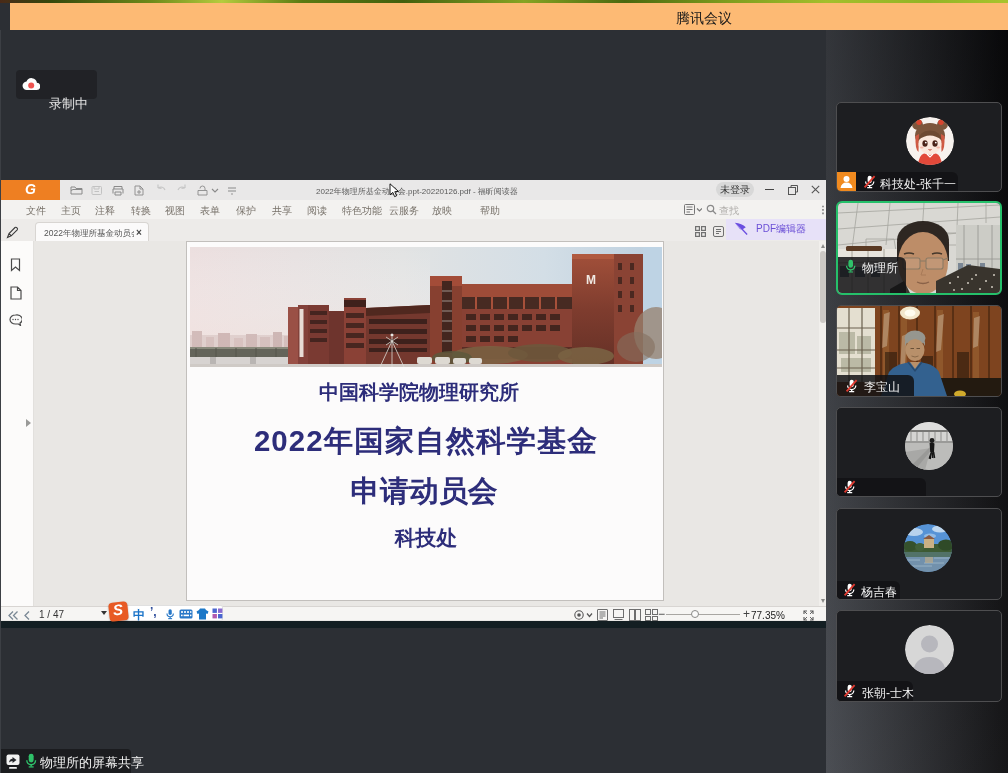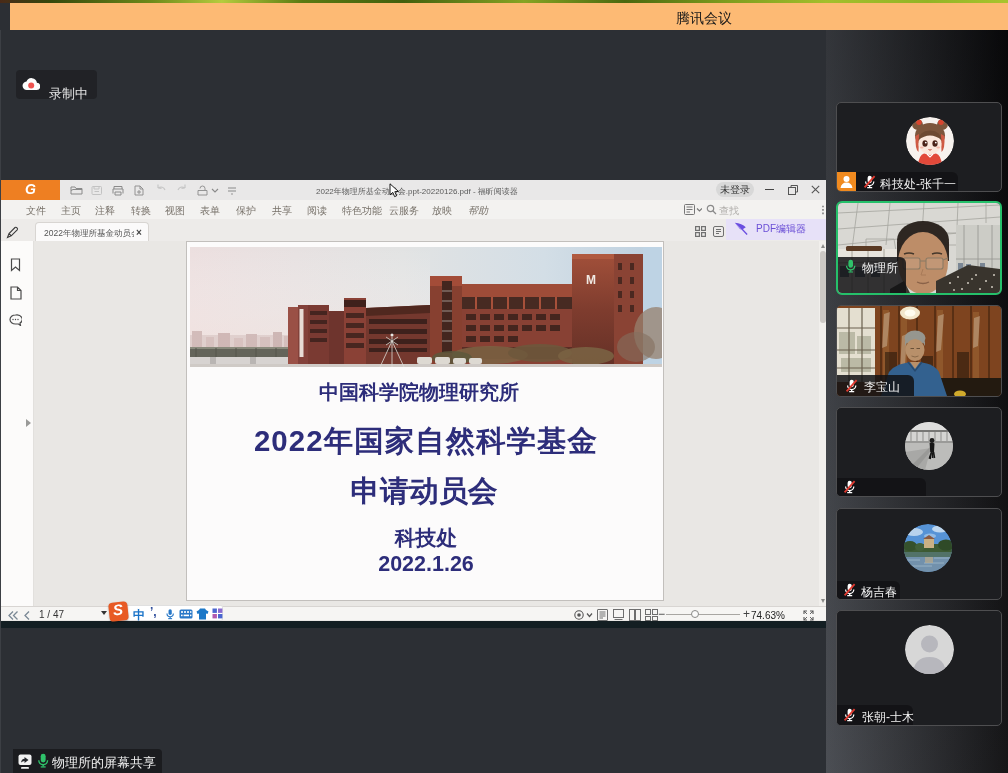--- a/index.html
+++ b/index.html
@@ -8,21 +8,21 @@
   #stage { position:relative; width:1008px; height:773px; overflow:hidden; }
   
   #greenstrip { left:0; top:0; width:1008px; height:3px;
     background:linear-gradient(90deg,#4a2a18 0%,#35480c 5%,#6d8a1a 15%,#b5cc3e 22%,#5a7a12 30%,#42600e 40%,#86a423 52%,#4a680f 62%,#7d9c1e 72%,#a3bf2c 82%,#93b426 92%,#a8c42e 100%); }
   #topbar { left:0; top:3px; width:1008px; height:41px; background:#fdba74;margin-left:10px; }
   #topbar span { position:absolute; left:666px; top:7px; font-size:14px; color:#1a1a1a; }
   
   #main { left:0; top:30px; width:826px; height:743px; background:#2c2f34; border-left:1px solid #3c3f44; }
   
   #rec { left:15px; top:40px; width:81px; height:29px; background:#212226; border-radius:4px; }
-  #rec .t { position:absolute; left:33px; top:15px; font-size:13px; color:#e6e6e6; }
+  #rec .t { position:absolute; left:33px; top:25px; font-size:13px; color:#e6e6e6; }
   
   #win { left:0; top:150px; width:826px; height:441px; background:#e9e7e4; }
   #titlebar { left:0; top:0; width:826px; height:20px; background:#e9e8e8; }
   #logo { left:0; top:0; width:59px; height:20px; background:#ee7f22; color:#fff; font-weight:bold; font-style:italic; font-size:14px; text-align:center; line-height:19px; }
   #wtitle { left:315px; top:6px; font-size:8px; color:#5a5a5a; }
   #nologin { left:715px; top:2px; width:38px; height:15px; background:#d8d8d8; border-radius:8px; font-size:10px; color:#333; text-align:center; line-height:15px; }
   #menubar { left:0; top:20px; width:826px; height:19px; background:#f3f2f0; font-size:10px; color:#78726a; }
   #menubar span { position:absolute; top:4px; }
   #tabbar { left:0; top:39px; width:826px; height:21.5px; background:#edebe9; }
   #tab { left:34px; top:3px; width:114px; height:20px; background:#fbfafa; border:1px solid #d8d5d2; border-bottom:none; border-radius:4px 4px 0 0; }
@@ -34,21 +34,21 @@
   #leftstrip { left:0; top:0; width:33px; height:365.5px; background:#fcfbfa; border-right:1px solid #e2e0dd; }
   #slide { left:185px; top:0.5px; width:478px; height:360px; background:#fcfbfb; border:1px solid #c2bfbc; }
   #photo { left:2.5px; top:4.5px; width:472.5px; height:120px; border-bottom:1px solid #8a8a8a; }
   .stx { position:absolute; width:478px; text-align:center; font-weight:bold; color:#2d2d7a; left:0; }
   #scrollv { left:818px; top:0; width:8px; height:365.5px; background:#f1efec; }
   #statusbar { left:0; top:426px; width:826px; height:14px; background:#f6f5f3; border-top:1px solid #d8d5d2; }
   #blackstrip { left:0; top:591px; width:826px; height:7px; background:#131e22; }
   
   #sogou { left:109px; top:574.5px; width:113px; height:16px; background:#fff; border:1px solid #e0e0e0; border-radius:2px; }
   
-  #share { left:12px; top:719px; width:149px; height:24px; background:#1b1c1f; border-radius:0 4px 0 0; }
+  #share { left:0; top:719px; width:130px; height:24px; background:#1b1c1f; border-radius:0 4px 0 0; }
   #share .t { position:absolute; left:39px; top:5px; font-size:13px; color:#f0f0f0; white-space:nowrap; }
   
   #sidebar { left:826px; top:30px; width:182px; height:743px;
      background:linear-gradient(to bottom, rgba(0,0,0,0.22), rgba(255,255,255,0.05)), linear-gradient(to right, #42454b, #0a0a0c); }
   .tile { position:absolute; left:10px; width:166px; height:90px; background:#1d1e21; border:1px solid #4e4e50; border-radius:5px; overflow:hidden; }
   .lbl { position:absolute; left:0; bottom:0; height:21px; background:rgba(18,18,20,0.85); border-radius:0 6px 0 0; }
   .lbl .n { position:absolute; top:4px; font-size:12px; color:#f2f2f2; white-space:nowrap; }
 </style>
 </head>
 <body>
@@ -124,21 +124,21 @@
           <span style="left:94px;">注释</span>
         <span style="left:130px;">转换</span>
           <span style="left:164px;">视图</span>
           <span style="left:199px;">表单</span>
         <span style="left:235px;">保护</span>
           <span style="left:271px;">共享</span>
           <span style="left:306px;">阅读</span>
         <span style="left:341px;">特色功能</span>
           <span style="left:388px;">云服务</span>
           <span style="left:431px;">放映</span>
-        <span style="left:467px;font-style:italic;">帮助</span>
+        <span style="left:479px;">帮助</span>
         <svg class="abs" style="left:683px; top:4px;" width="18" height="11" viewBox="0 0 18 11" fill="none" stroke="#777" stroke-width="1">
             <rect x="0.5" y="0.5" width="10" height="10" rx="1"></rect>
             <path d="M2.5,3 L8.5,3 M2.5,5.5 L8.5,5.5 M2.5,8 L6,8"></path>
             <path d="M13,4.5 L15.5,7 L18,4.5" stroke-width="1.2"></path>
           </svg>
         <svg class="abs" style="left:705px; top:4px;" width="11" height="11" viewBox="0 0 11 11" fill="none" stroke="#8a8a8a" stroke-width="1.2">
             <circle cx="4.5" cy="4.5" r="3.2"></circle>
             <line x1="7" y1="7" x2="10" y2="10"></line>
           </svg>
         <span style="left:718px;color:#b0aeab;">查找</span>
@@ -354,21 +354,20 @@
                   <line x1="208" y1="90" x2="196" y2="98"></line>
                   <line x1="202" y1="94" x2="190" y2="120"></line>
                   <line x1="202" y1="94" x2="214" y2="120"></line>
                 </g>
             <circle cx="202" cy="88" r="1.5" fill="#e8e8e4"></circle>
           </svg></div>
           <div class="stx" style="top:137px; font-size:20px; left:-7px;">中国科学院物理研究所</div>
           <div class="stx" style="top:180px; font-size:29.4px; letter-spacing:1.1px;">2022年国家自然科学基金</div>
           <div class="stx" style="top:229.5px; font-size:29.4px; left:-2px;">申请动员会</div>
           <div class="stx" style="top:282px; font-size:20.8px;">科技处</div>
-          <div class="stx" style="top:309.5px; font-size:21.5px;">2022.1.26</div>
         </div>
         <div id="scrollv" class="abs">
           <div class="abs" style="left:1.5px; top:3px; width:0; height:0; border-left:2.8px solid transparent; border-right:2.8px solid transparent; border-bottom:4px solid #8a8a88;"></div>
           <div class="abs" style="left:1px; top:10px; width:5.5px; height:72px; background:#ccc9c5; border-radius:3px;"></div>
           <div class="abs" style="left:1.5px; top:358px; width:0; height:0; border-left:2.8px solid transparent; border-right:2.8px solid transparent; border-top:4px solid #8a8a88;"></div>
         </div>
       </div>
       <div id="statusbar" class="abs">
         <svg class="abs" style="left:7px; top:3.5px;" width="26" height="9" viewBox="0 0 26 9" fill="none" stroke="#7a8894" stroke-width="1.3">
             <path d="M5,0.5 L1,4.5 L5,8.5 M9.5,0.5 L5.5,4.5 L9.5,8.5"></path>
@@ -389,21 +388,21 @@
             <rect x="38.5" y="0.5" width="5" height="11"></rect>
           <rect x="48.5" y="0.5" width="5" height="5"></rect>
             <rect x="55.5" y="0.5" width="5" height="5"></rect>
             <rect x="48.5" y="7.5" width="5" height="4"></rect>
             <rect x="55.5" y="7.5" width="5" height="4"></rect>
         </svg>
         <span class="abs" style="left:657px; top:0px; font-size:12px; color:#444;">−</span>
         <div class="abs" style="left:665px; top:7px; width:74px; height:1px; background:#a8a6a2;"></div>
         <div class="abs" style="left:690px; top:3px; width:8px; height:8px; background:#fafafa; border:1px solid #8a8a88; border-radius:50%;"></div>
         <span class="abs" style="left:742px; top:0px; font-size:12px; color:#444;">+</span>
-        <span class="abs" style="left:750px; top:3px; font-size:10px; color:#222;">74.63%</span>
+        <span class="abs" style="left:750px; top:3px; font-size:10px; color:#222;">77.35%</span>
         <svg class="abs" style="left:802px; top:2.5px;" width="11" height="11" viewBox="0 0 11 11" fill="none" stroke="#555" stroke-width="1.1">
             <path d="M1,4 L1,1 L4,1 M7,1 L10,1 L10,4 M10,7 L10,10 L7,10 M4,10 L1,10 L1,7"></path>
             <path d="M1,1 L4,4 M10,1 L7,4 M10,10 L7,7 M1,10 L4,7" stroke-width="0.9"></path>
           </svg>
       </div>
     </div>
     <div id="blackstrip" class="abs"></div>
     <div class="abs" style="left:100px; top:581px; width:0; height:0; border-left:3.5px solid transparent; border-right:3.5px solid transparent; border-top:4.5px solid #333;"></div>
     <div id="sogou" class="abs">
       <span class="abs" style="left:22px; top:1px; font-size:12px; font-weight:bold; color:#1a73c8;">中</span>
@@ -701,21 +700,21 @@
           <rect x="21" y="33" width="8" height="6" fill="#b9ab8c" opacity="0.7"></rect>
         </g>
       </svg>
       <div class="lbl" style="width:63px; height:18px;">
         <svg class="abs" style="left:6px;top:2px;" width="13" height="14" viewBox="0 0 13 14">
             <use href="#micoff"></use>
           </svg>
         <span class="n" style="left:24px; top:2.5px;">杨吉春</span>
       </div>
     </div>
-    <div class="tile" id="tile6" style="top:580px; height:116px;">
+    <div class="tile" id="tile6" style="top:580px; height:92px;">
       <svg class="abs" style="left:68px;top:14px;" width="49" height="49" viewBox="0 0 49 49">
         <clipPath id="c6">
             <circle cx="24.5" cy="24.5" r="24.5"></circle>
           </clipPath>
         <g clip-path="url(#c6)">
         <circle cx="24.5" cy="24.5" r="24.5" fill="#d7d7d7"></circle>
         <circle cx="24.5" cy="19" r="8.5" fill="#b7b7bd"></circle>
         <path d="M8,49 Q9,32 24.5,32 Q40,32 41,49 Z" fill="#b7b7bd"></path>
         </g>
       </svg>

